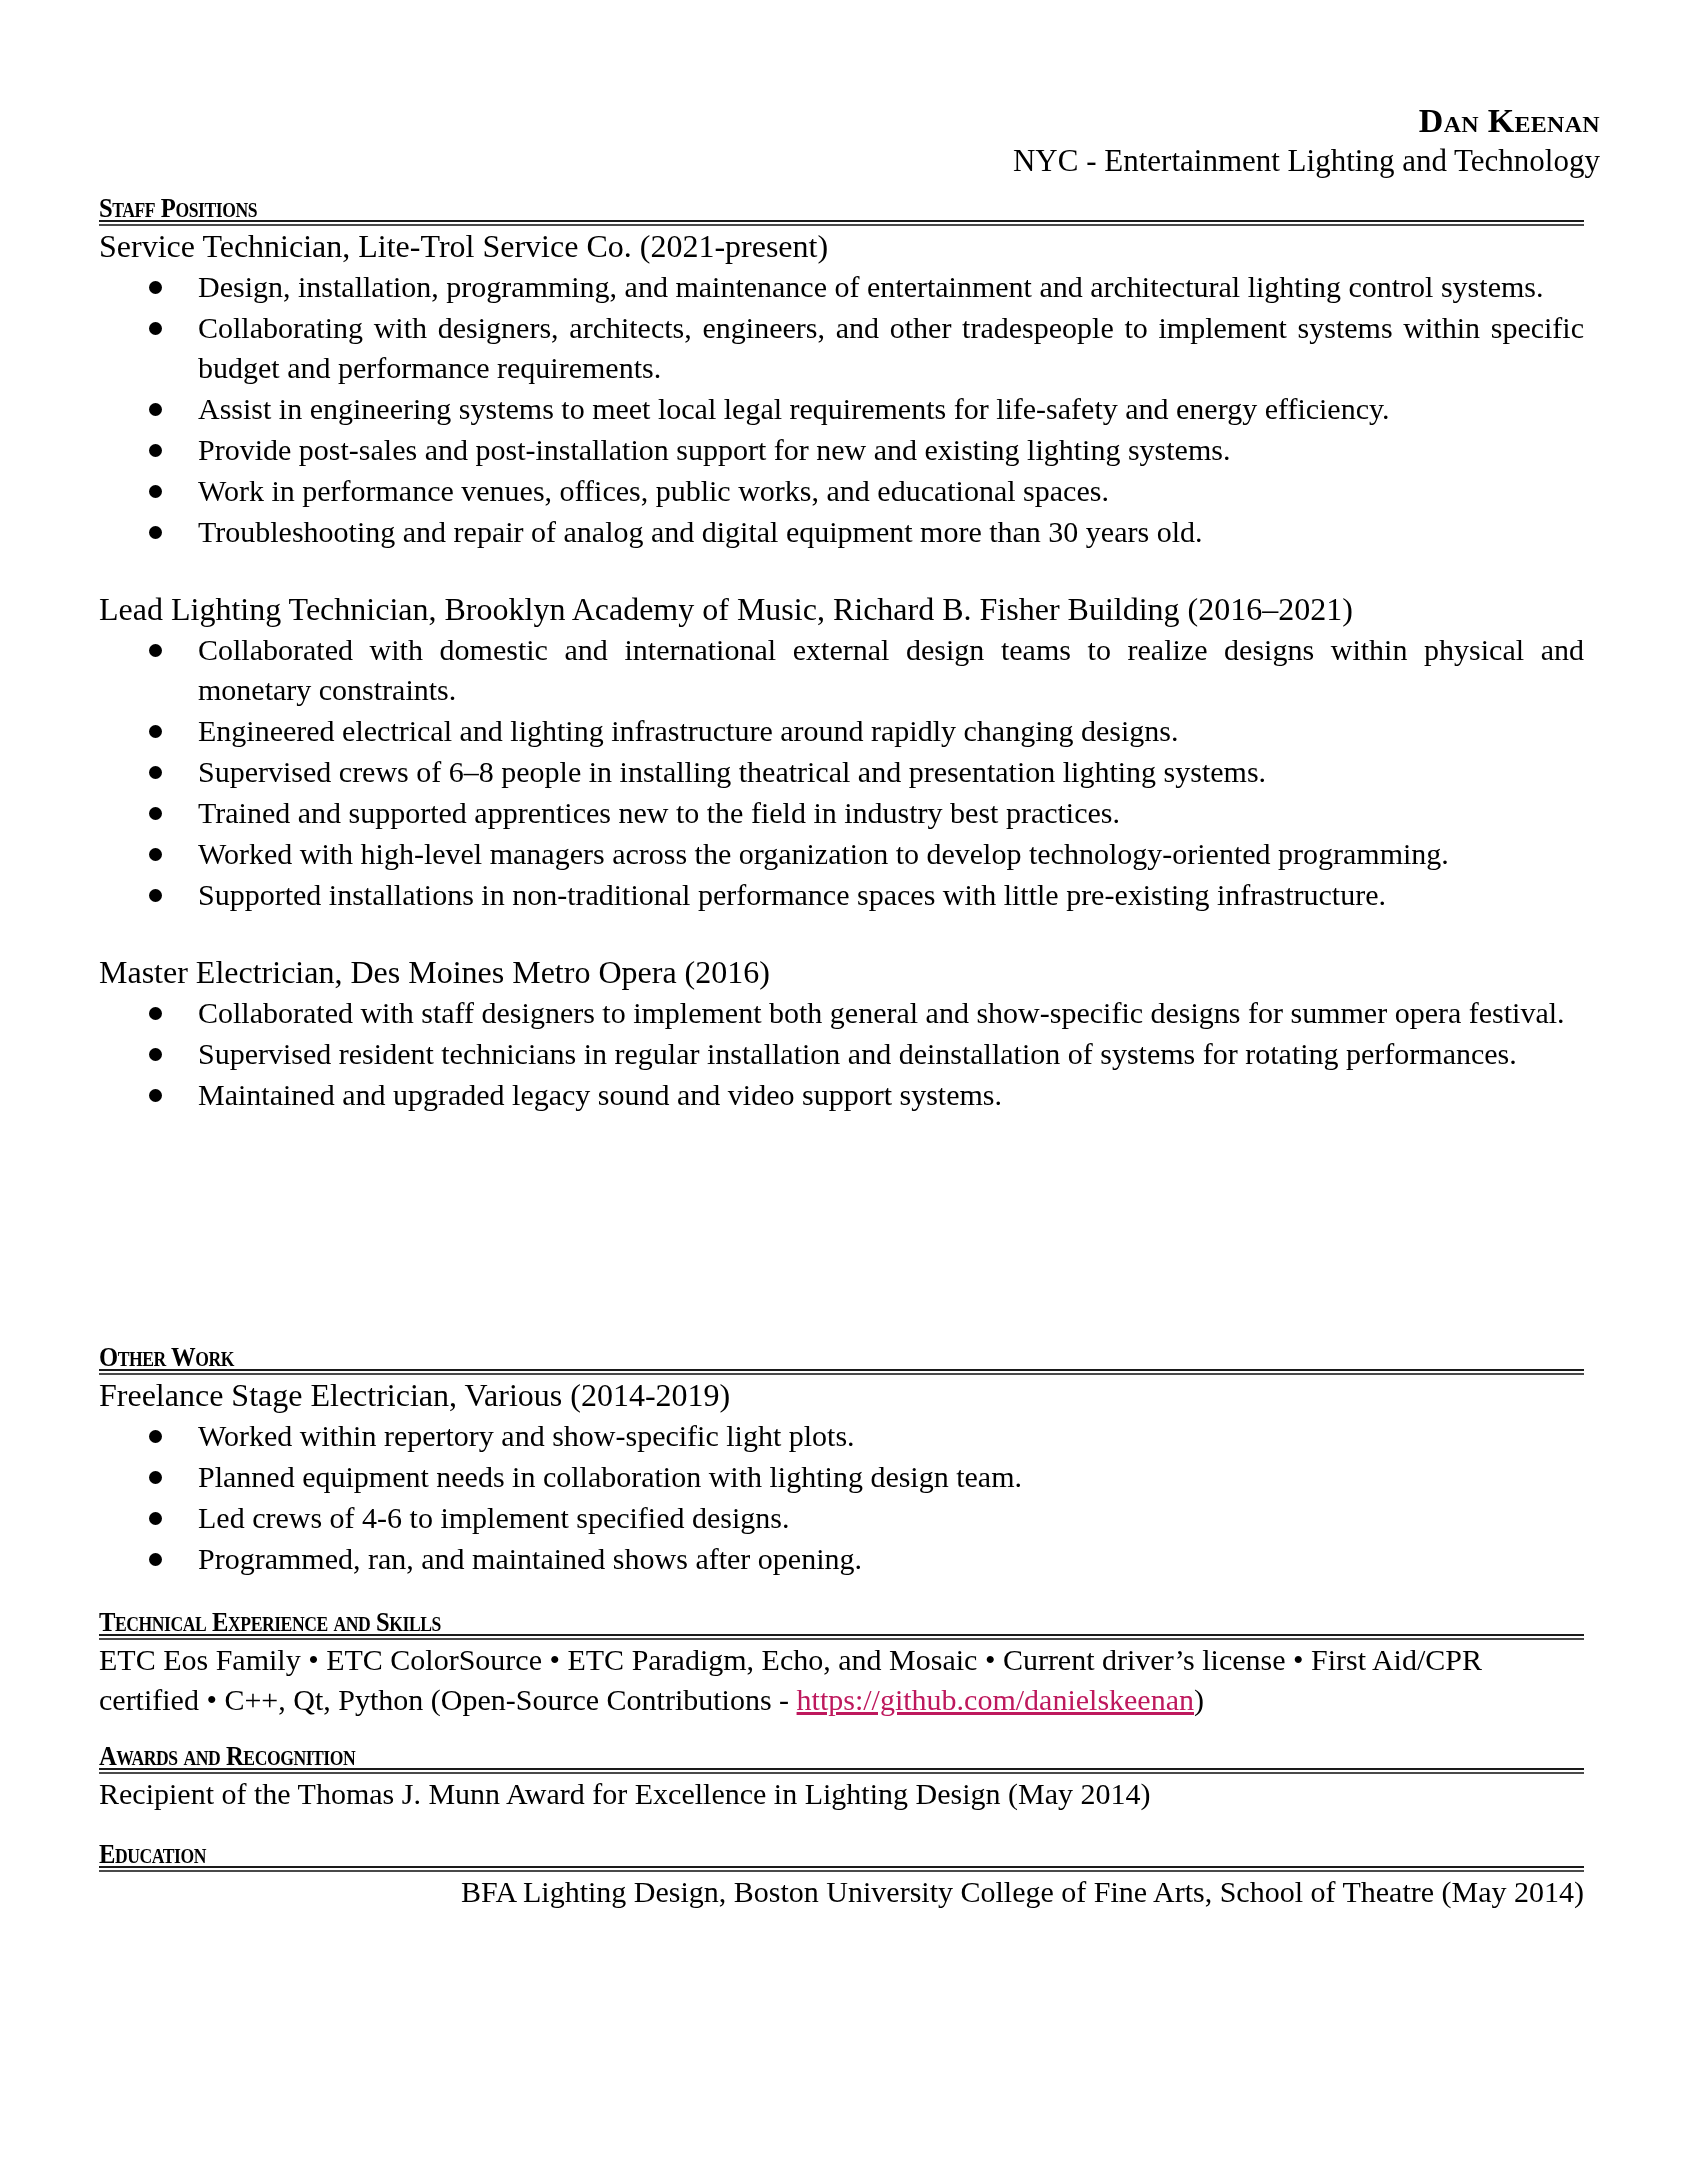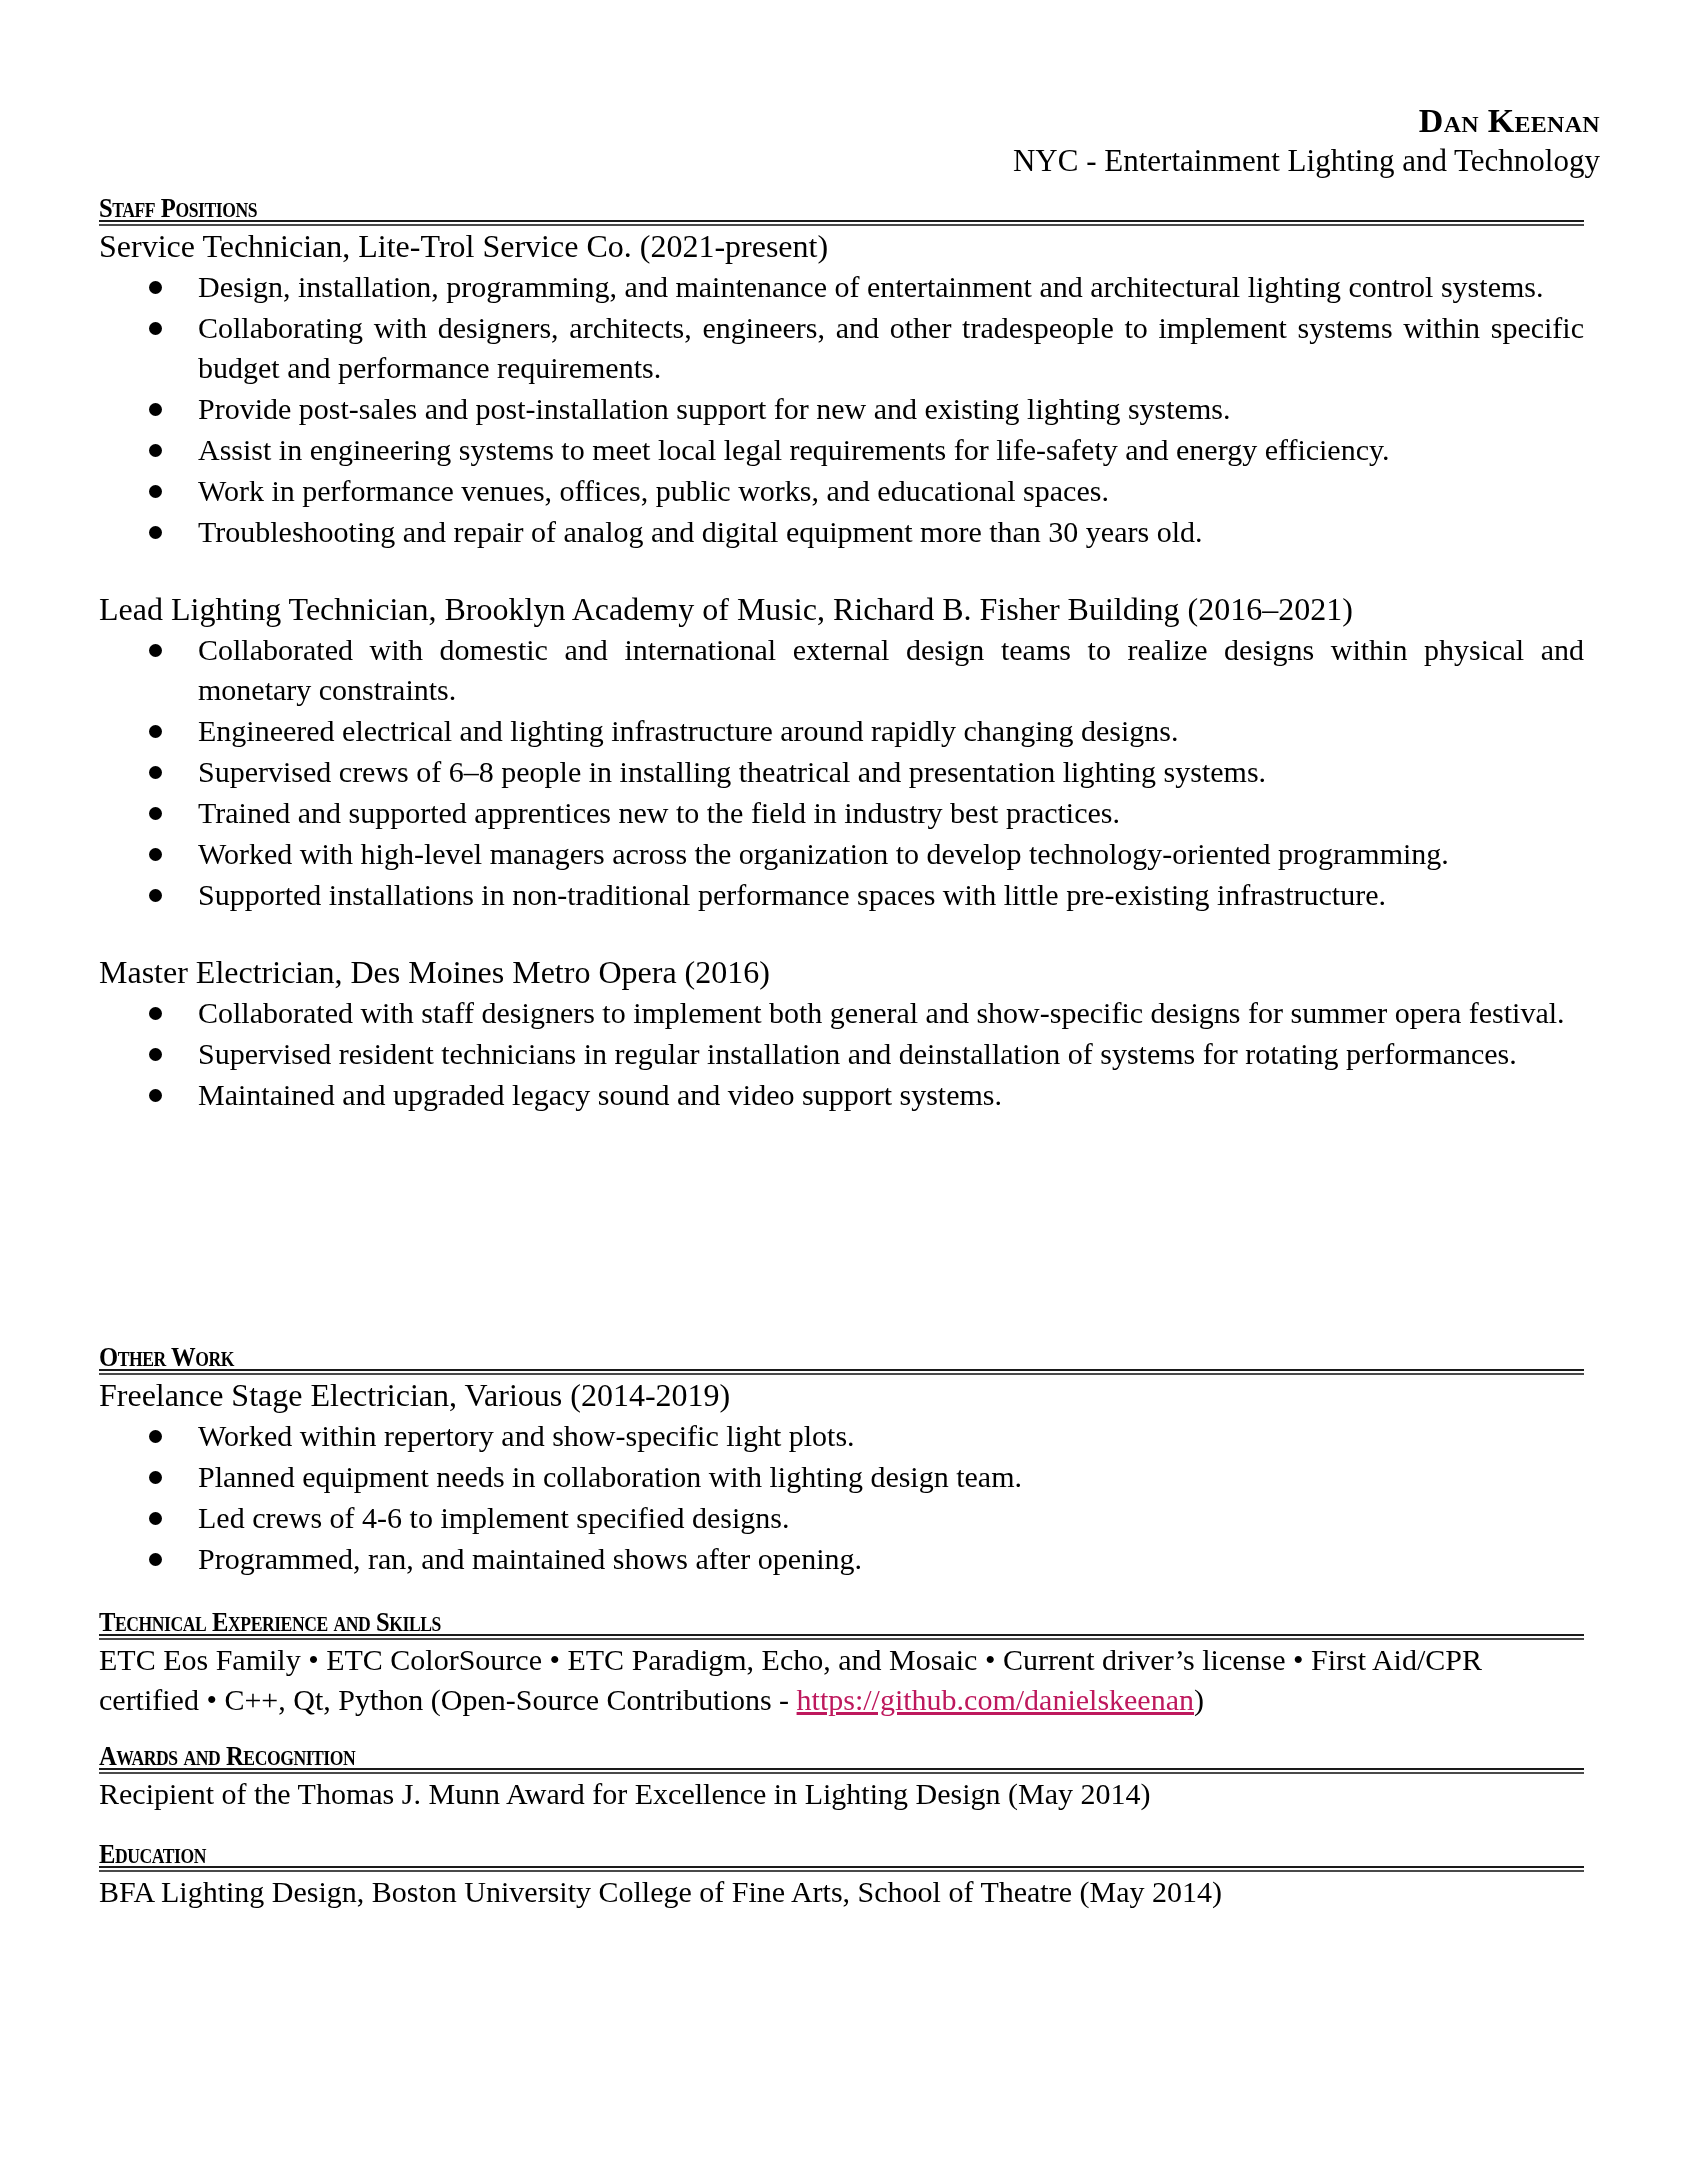--- a/index.html
+++ b/index.html
@@ -59,22 +59,22 @@
     <div class="sec-head">
       <span class="sec-title">Staff Positions</span>
       <div class="sec-rule"></div>
     </div>
 
     <div style="margin-top:0px;">
       <div class="entry-title">Service Technician, Lite-Trol Service Co. (2021-present)</div>
       <ul class="bullets">
         <li><span class="dot"></span><span>Design, installation, programming, and maintenance of entertainment and architectural lighting control systems.</span></li>
         <li><span class="dot"></span><span>Collaborating with designers, architects, engineers, and other tradespeople to implement systems within specific budget and performance requirements.</span></li>
+        <li><span class="dot"></span><span>Assist in engineering systems to meet local legal requirements for life-safety and energy efficiency.</span></li>
         <li><span class="dot"></span><span>Provide post-sales and post-installation support for new and existing lighting systems.</span></li>
-        <li><span class="dot"></span><span>Assist in engineering systems to meet local legal requirements for life-safety and energy efficiency.</span></li>
         <li><span class="dot"></span><span>Work in performance venues, offices, public works, and educational spaces.</span></li>
         <li><span class="dot"></span><span>Troubleshooting and repair of analog and digital equipment more than 30 years old.</span></li>
       </ul>
     </div>
 
     <div class="gap"></div>
 
     <div>
       <div class="entry-title">Lead Lighting Technician, Brooklyn Academy of Music, Richard B. Fisher Building (2016–2021)</div>
       <ul class="bullets">
@@ -124,21 +124,21 @@
   </div>
 
   <div class="section" style="top:1740px;">
     <div class="sec-head">
       <span class="sec-title">Awards and Recognition</span>
       <div class="sec-rule"></div>
     </div>
     <div class="para">Recipient of the Thomas J. Munn Award for Excellence in Lighting Design (May 2014)</div>
   </div>
 
-  <div class="section" style="top:1838px;">
+  <div class="section" style="top:1838px;text-align:right;">
     <div class="sec-head">
       <span class="sec-title">Education</span>
       <div class="sec-rule"></div>
     </div>
     <div class="para">BFA Lighting Design, Boston University College of Fine Arts, School of Theatre (May 2014)</div>
   </div>
 
 </div>
 
 

